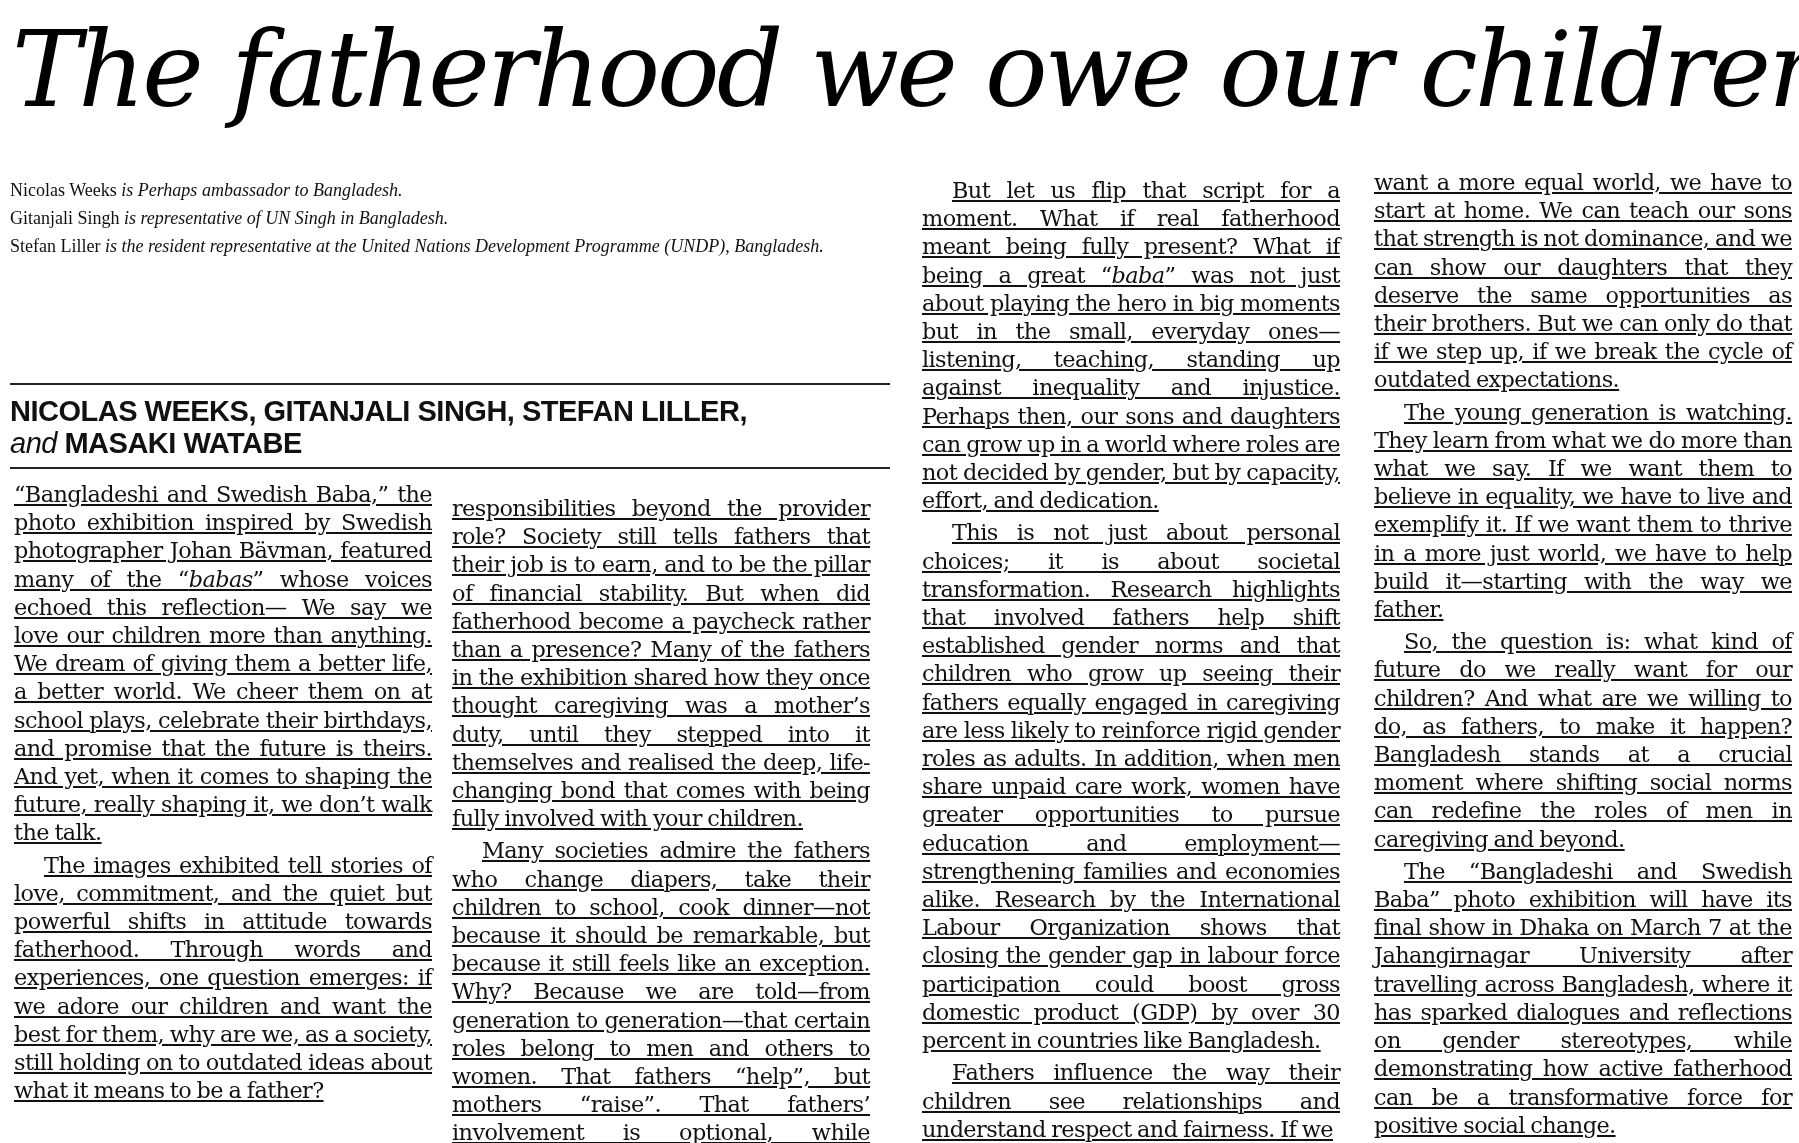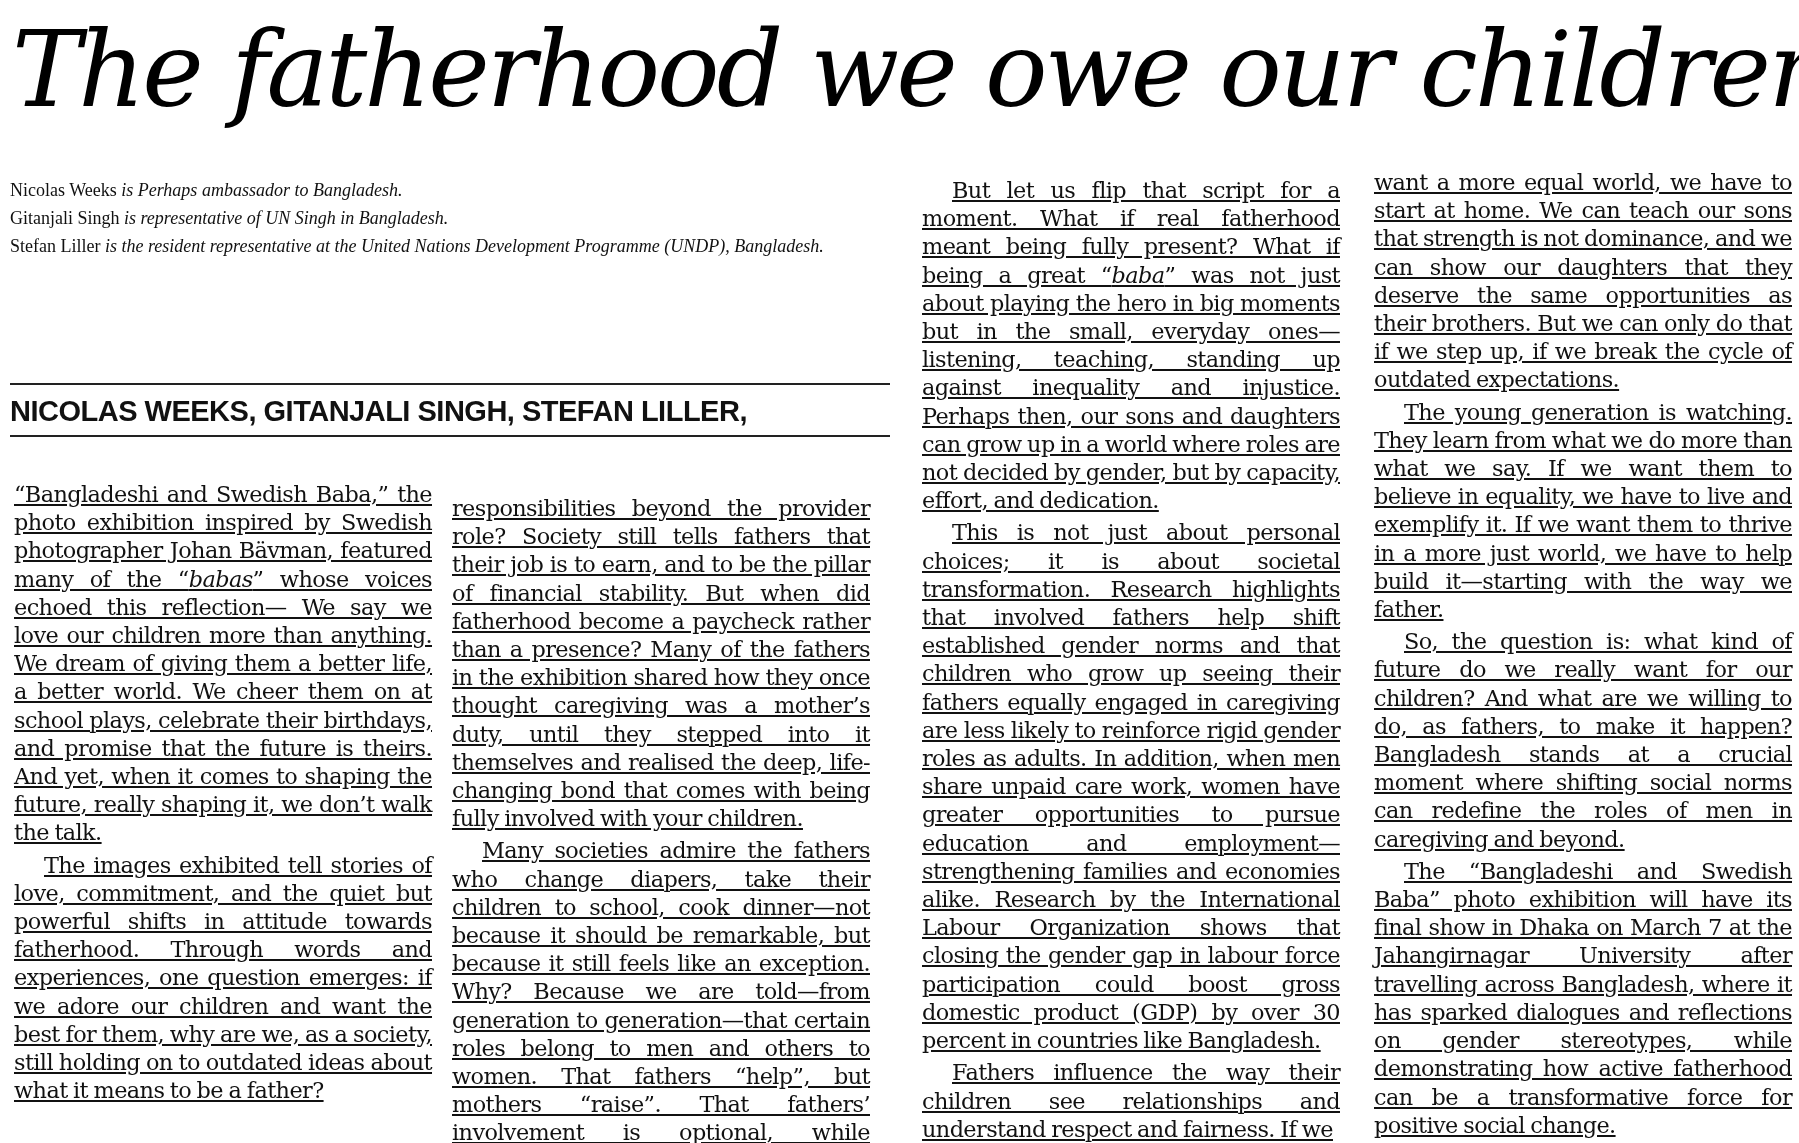--- a/index.html
+++ b/index.html
@@ -49,20 +49,21 @@
 <h1 class="headline">The fatherhood we owe our children</h1>
 
 <div class="bios">
   <p class="bio"><span class="name">Nicolas Weeks</span><span class="role"> is Perhaps ambassador to Bangladesh.</span></p>
   <p class="bio"><span class="name">Gitanjali Singh</span><span class="role"> is representative of UN Singh in Bangladesh.</span></p>
   <p class="bio"><span class="name">Stefan Liller</span><span class="role"> is the resident representative at the United Nations Development Programme (UNDP), Bangladesh.</span></p>
 </div>
 
 <div class="byline-box">
   <div>NICOLAS WEEKS, GITANJALI SINGH, STEFAN LILLER,</div>
+  <div><span class="and">and</span><span> MASAKI WATABE</span></div>
 </div>
 
 <div class="col col1">
     <p><span>“Bangladeshi and Swedish Baba,” the photo exhibition inspired by Swedish photographer Johan Bävman, featured many of the “</span><em>babas</em><span>” whose voices echoed this reflection— We say we love our children more than anything. We dream of giving them a better life, a better world. We cheer them on at school plays, celebrate their birthdays, and promise that the future is theirs. And yet, when it comes to shaping the future, really shaping it, we don’t walk the talk.</span></p>
     <p class="indent"><span>The images exhibited tell stories of love, commitment, and the quiet but powerful shifts in attitude towards fatherhood. Through words and experiences, one question emerges: if we adore our children and want the best for them, why are we, as a society, still holding on to outdated ideas about what it means to be a father?</span></p>
   </div>
 <div class="col col2">
     <p><span>responsibilities beyond the provider role? Society still tells fathers that their job is to earn, and to be the pillar of financial stability. But when did fatherhood become a paycheck rather than a presence?  Many of the fathers in the exhibition shared how they once thought caregiving was a mother’s duty, until they stepped into it themselves and realised the deep, life-changing bond that comes with being fully involved with your children.</span></p>
     <p class="indent"><span>Many societies admire the fathers who change diapers, take their children to school, cook dinner—not because it should be remarkable, but because it still feels like an exception. Why? Because we are told—from generation to generation—that certain roles belong to men and others to women. That fathers “help”, but mothers “raise”. That fathers’ involvement is optional, while mothers’ is expected.</span></p>
   </div>

